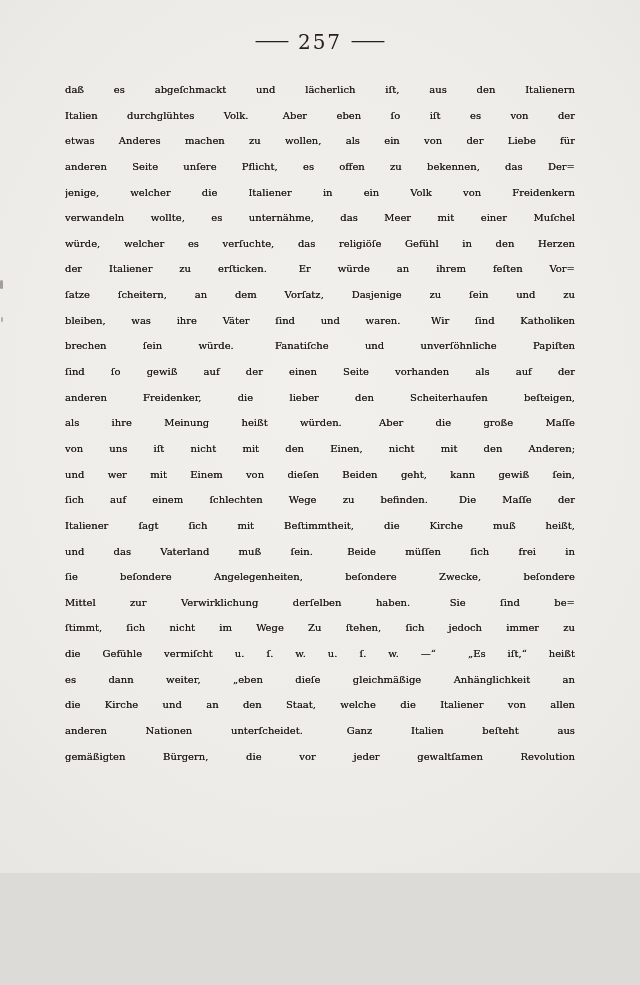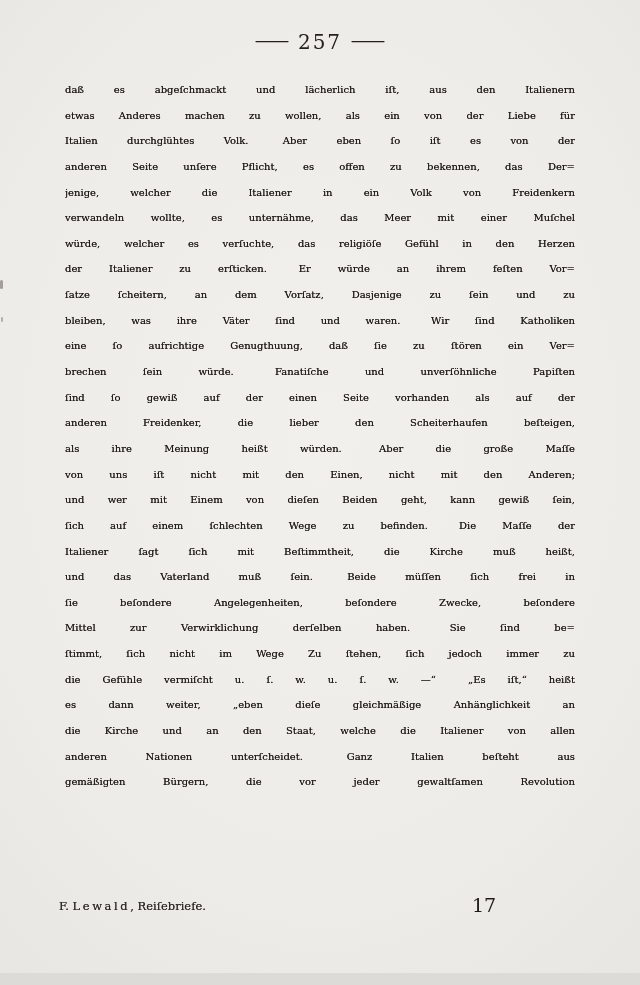--- a/index.html
+++ b/index.html
@@ -1,21 +1,21 @@
 <!DOCTYPE html>
 <html lang="de"><head>
 <meta charset="utf-8">
 <style>
   html, body { margin: 0; padding: 0; }
   body { background: #dddbd7; }
 
   .page {
     position: relative;
     width: 640px;
-    height: 973px;
+    height: 873px;
     overflow: hidden;
     background: radial-gradient(ellipse 95% 85% at 50% 45%,
                 #f2f0ec 0%, #eeece8 55%, #e8e6e2 85%, #e2e0dc 100%);
     font-family: "DejaVu Serif", serif;
     color: #211e1b;
   }
 
   
   .header {
     position: absolute;
@@ -91,30 +91,29 @@
 <body>
 
 <div class="page">
 
   <div class="header">
     <span class="dash">—</span><span class="pagenum">257</span><span class="dash">—</span>
   </div>
 
   <div class="textblock">
       <div class="text-line">daß es abgeſchmackt und lächerlich iſt, aus den Italienern</div>
+      <div class="text-line">Italien durchglühtes Volk.  Aber eben ſo iſt es von der</div>
       <div class="text-line">etwas Anderes machen zu wollen, als ein von der Liebe für</div>
-      <div class="text-line">Italien durchglühtes Volk.  Aber eben ſo iſt es von der</div>
       <div class="text-line">anderen Seite unſere Pflicht, es offen zu bekennen, das Der=</div>
       <div class="text-line">jenige, welcher die Italiener in ein Volk von Freidenkern</div>
       <div class="text-line">verwandeln wollte, es unternähme, das Meer mit einer Muſchel</div>
       <div class="text-line">würde, welcher es verſuchte, das religiöſe Gefühl in den Herzen</div>
       <div class="text-line">der Italiener zu erſticken.  Er würde an ihrem feſten Vor=</div>
       <div class="text-line">ſatze ſcheitern, an dem Vorſatz, Dasjenige zu ſein und zu</div>
       <div class="text-line">bleiben, was ihre Väter ſind und waren.  Wir ſind Katholiken</div>
-      <div class="text-line">eine ſo aufrichtige Genugthuung, daß ſie zu ſtören ein Ver=</div>
       <div class="text-line">brechen ſein würde.  Fanatiſche und unverſöhnliche Papiſten</div>
       <div class="text-line">ſind ſo gewiß auf der einen Seite vorhanden als auf der</div>
       <div class="text-line">anderen Freidenker, die lieber den Scheiterhaufen beſteigen,</div>
       <div class="text-line">als ihre Meinung heißt würden.  Aber die große Maſſe</div>
       <div class="text-line">von uns iſt nicht mit den Einen, nicht mit den Anderen;</div>
       <div class="text-line">und wer mit Einem von dieſen Beiden geht, kann gewiß ſein,</div>
       <div class="text-line">ſich auf einem ſchlechten Wege zu befinden.  Die Maſſe der</div>
       <div class="text-line">Italiener ſagt ſich mit Beſtimmtheit, die Kirche muß heißt,</div>
       <div class="text-line">und das Vaterland muß ſein.  Beide müſſen ſich frei in</div>
       <div class="text-line">ſie beſondere Angelegenheiten, beſondere Zwecke, beſondere</div>

